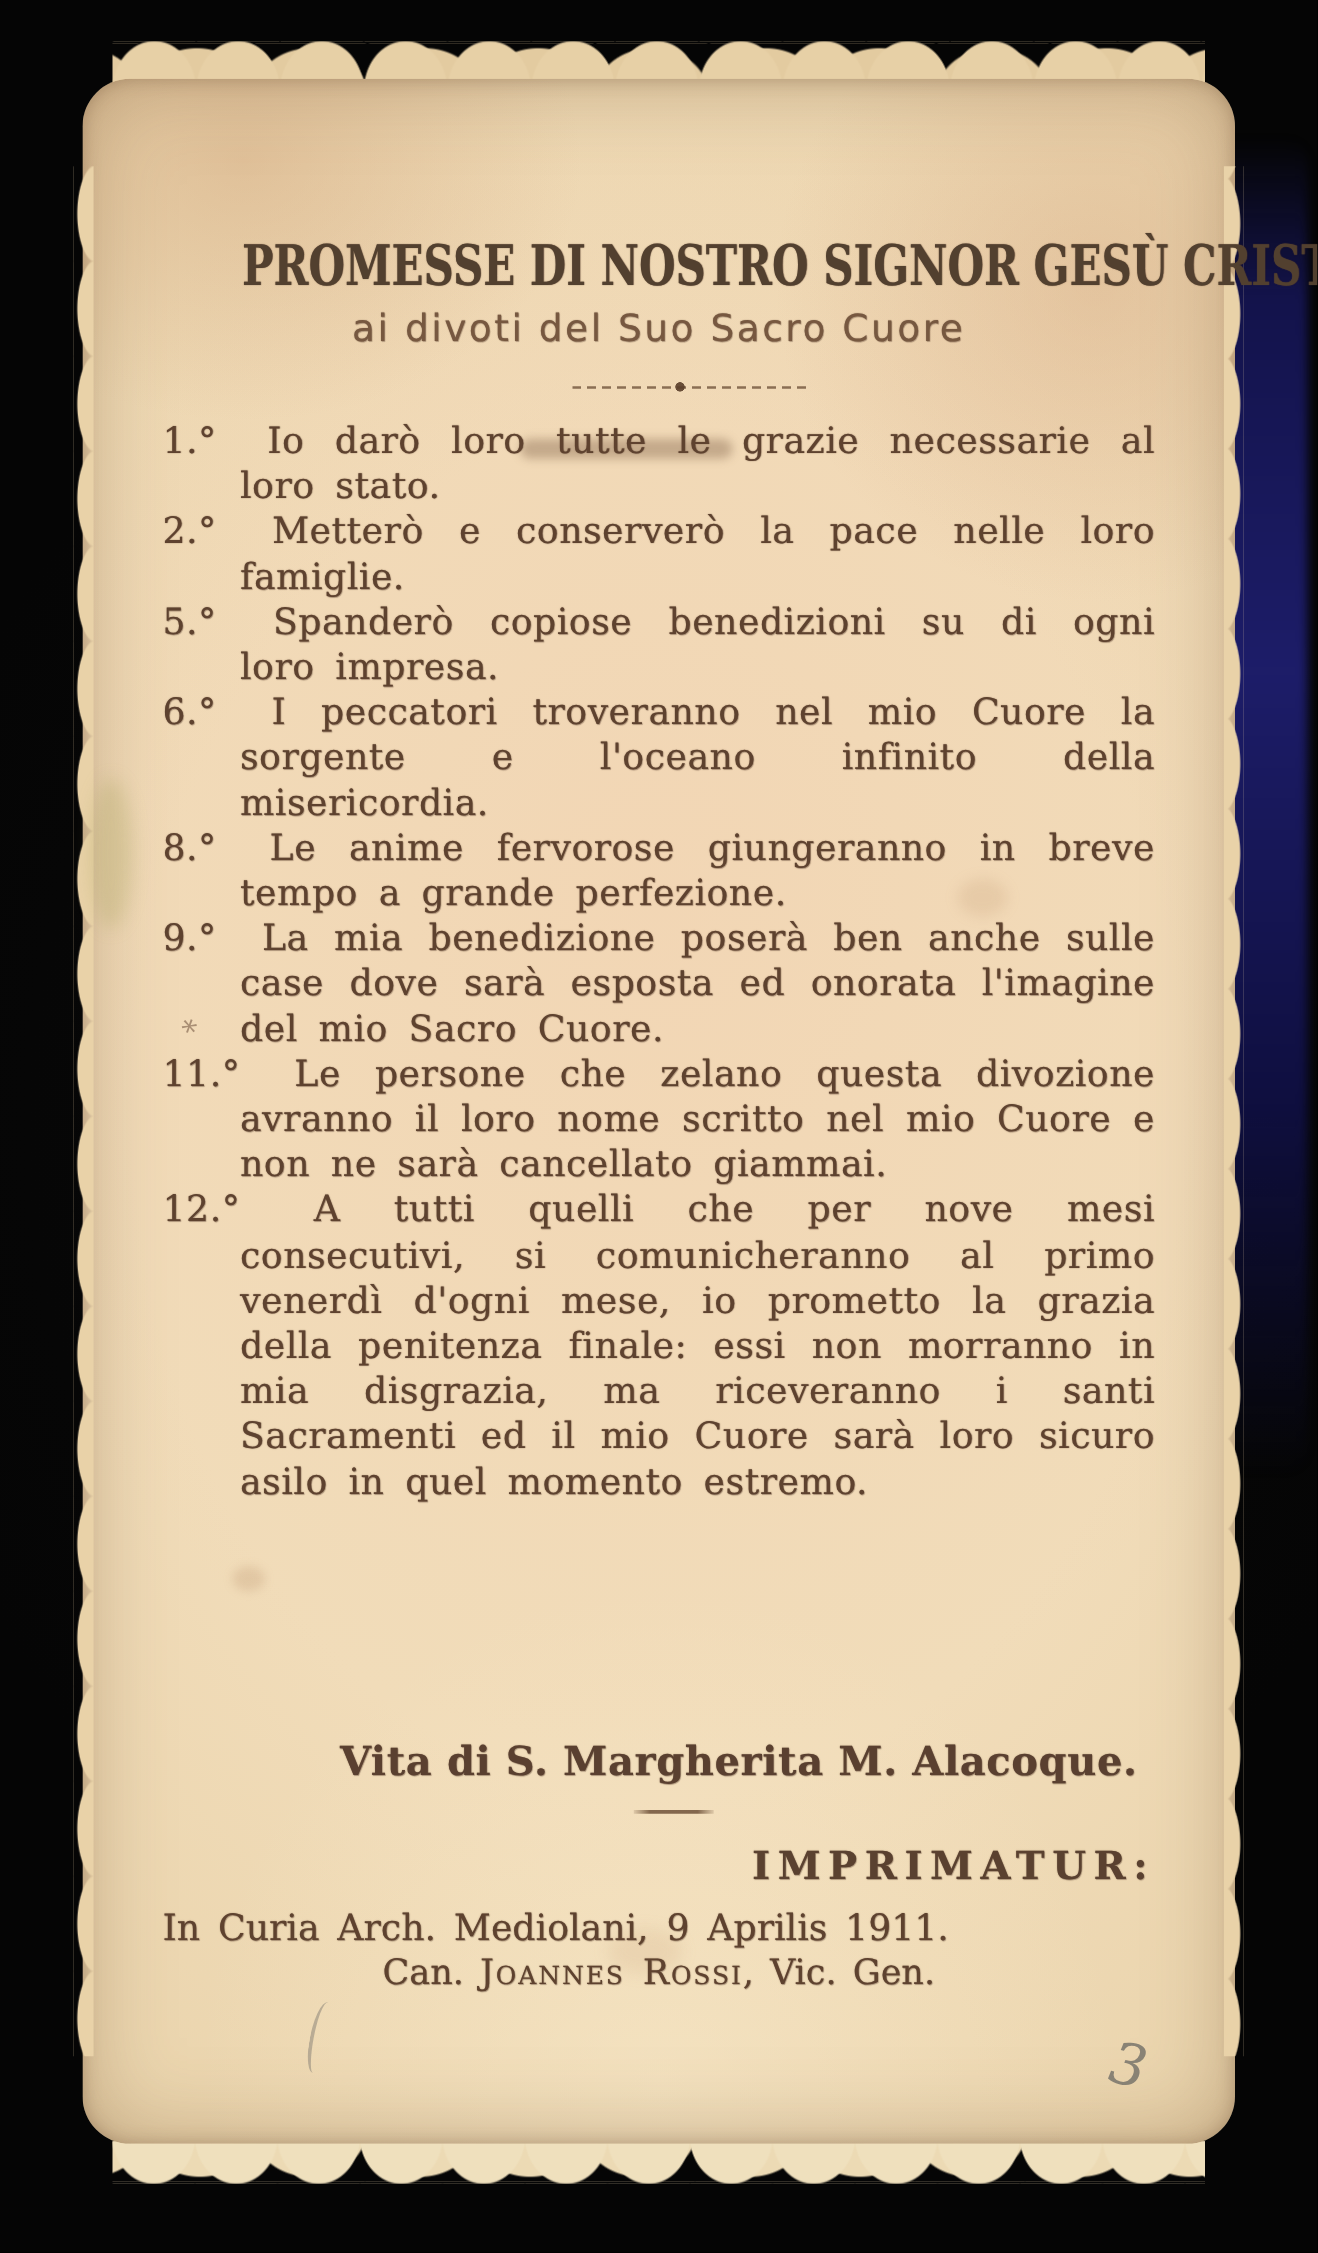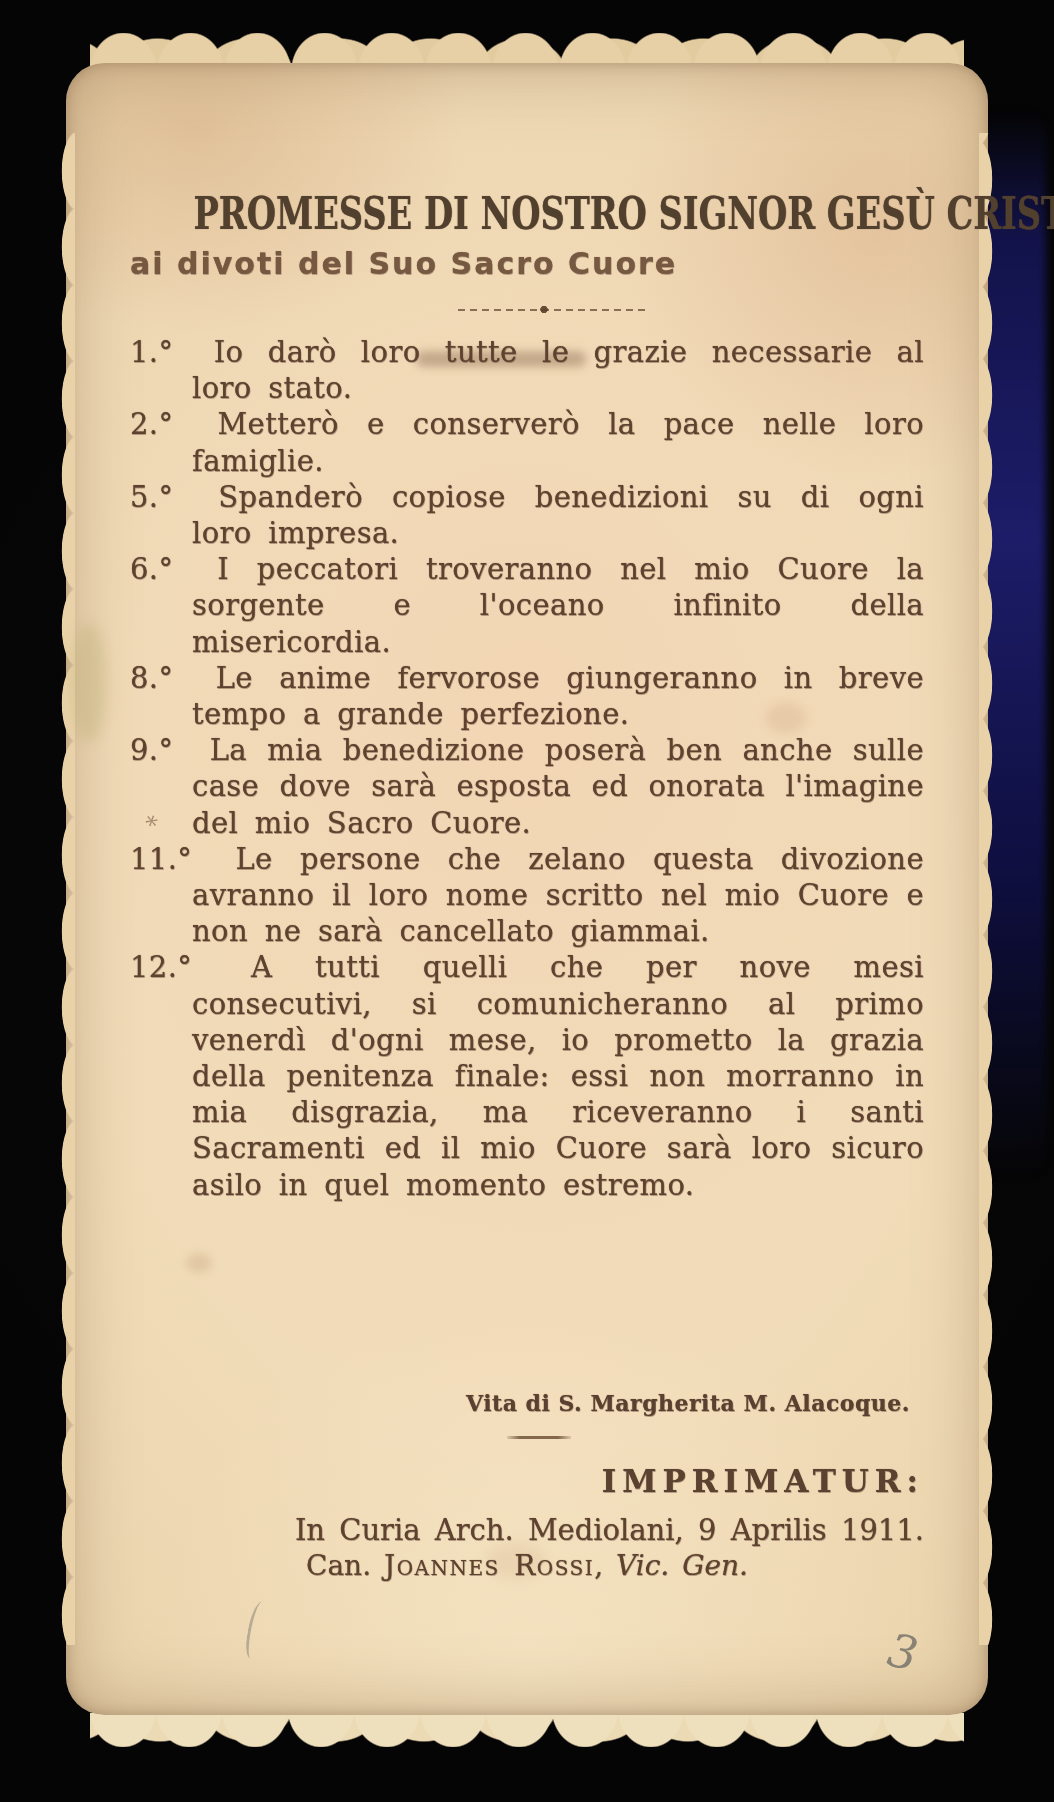--- a/index.html
+++ b/index.html
@@ -68,23 +68,23 @@
     padding:126px 64px 0 64px;
     color:#5e422f;
     text-shadow:0 0 1px rgba(94,66,47,.65), .6px .6px .6px rgba(80,55,40,.35);
   }
   h1.title{
     margin:0;text-align:center;font-size:40px;font-weight:bold;color:#52402f;
     white-space:nowrap;letter-spacing:0px;
     transform:scale(.84,1.12);transform-origin:50% 50%;
   }
   h2.subtitle{
-    margin:10px 0 0 0;text-align:left;
+    margin:10px 0 0 0;text-align:center;
     font-family:"DejaVu Sans", sans-serif;
-    font-size:30px;font-weight:bold;letter-spacing:2px;color:#6d4e37;
+    font-size:30px;font-weight:normal;letter-spacing:2px;color:#6d4e37;
     opacity:.92;
   }
   .divider1{
     margin:24px auto 0 auto;width:190px;height:9px;position:relative;
     transform:translateX(26px);
     background:repeating-linear-gradient(90deg, rgba(104,74,50,.75) 0 7px, rgba(104,74,50,0) 7px 12px);
     background-size:100% 2px;background-repeat:no-repeat;background-position:0 4px;
   }
   .divider1 .orn{
     position:absolute;left:50%;top:0;width:10px;height:9px;margin-left:-14px;
@@ -92,34 +92,34 @@
   }
   ol.promises{
     list-style:none;margin:20px 0 0 0;padding:0;
     font-size:29px;line-height:36.2px;word-spacing:7px;letter-spacing:.4px;
     text-align:justify;height:1052px;overflow:hidden;
   }
   ol.promises li{padding-left:62px;text-indent:-62px;margin:0;}
   ol.promises .num{margin-right:16px;}
   p.attribution{
     margin:4px 14px 0 0;text-align:right;
-    font-size:22px;font-weight:bold;letter-spacing:.5px;color:#5a4030;
+    font-size:32px;font-weight:bold;letter-spacing:.5px;color:#5a4030;
   }
   .divider2{
     margin:20px auto 0 auto;width:64px;height:3px;transform:translateX(12px);
     background:linear-gradient(90deg, rgba(104,74,50,.15), rgba(104,74,50,.8) 20%, rgba(104,74,50,.8) 80%, rgba(104,74,50,.15));
   }
   h3.imprimatur{
     margin:24px 0 0 0;text-align:right;
     font-size:31px;font-weight:bold;letter-spacing:6px;color:#5a4130;
   }
-  p.curia{margin:14px 0 0 0;text-align:right;font-size:29px;word-spacing:5px;}
+  p.curia{margin:14px 0 0 0;text-align:left;font-size:29px;word-spacing:5px;}
   p.canon{margin:2px 0 0 0;text-align:center;font-size:28px;word-spacing:4px;}
   p.canon .smallcaps{font-variant:small-caps;letter-spacing:1.5px;}
-  p.canon .italic{font-style:italic;}
+  p.canon .italic{}
 
   
   .pencil-3{
     position:absolute;left:822px;top:1562px;
     font-size:46px;color:rgba(112,110,102,.8);
     transform:rotate(14deg) skewX(-8deg);
     font-family:"DejaVu Serif", serif;
     text-shadow:none;
   }
   .pencil-flick{

